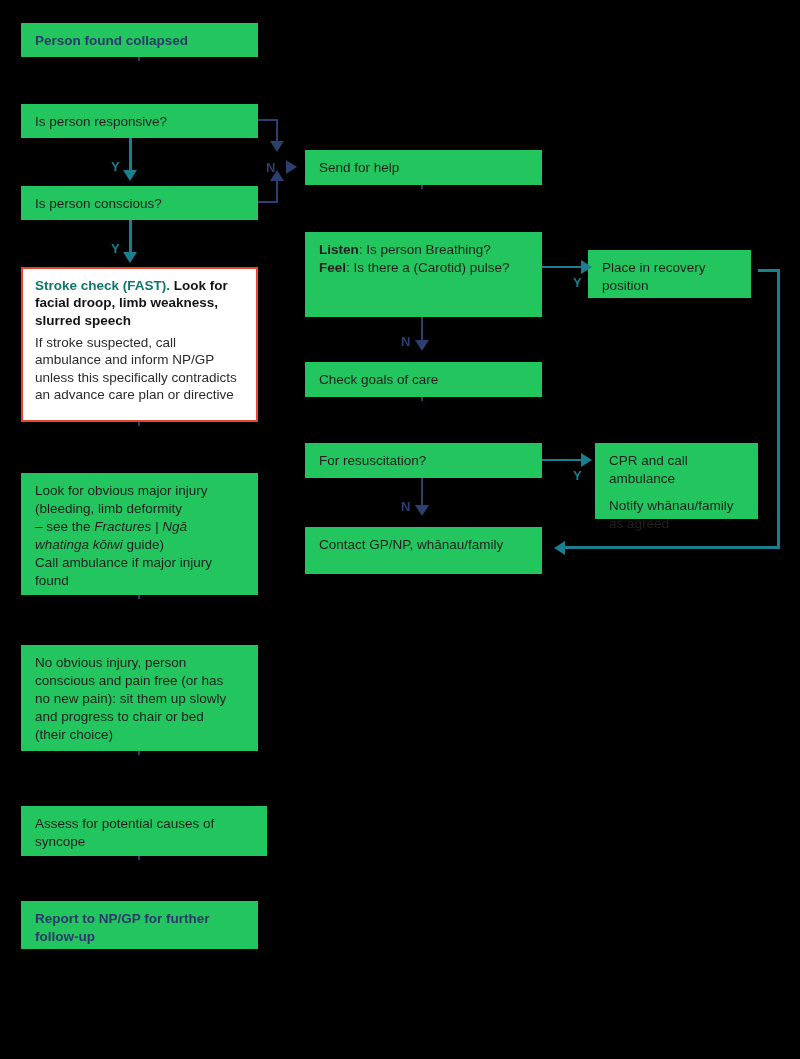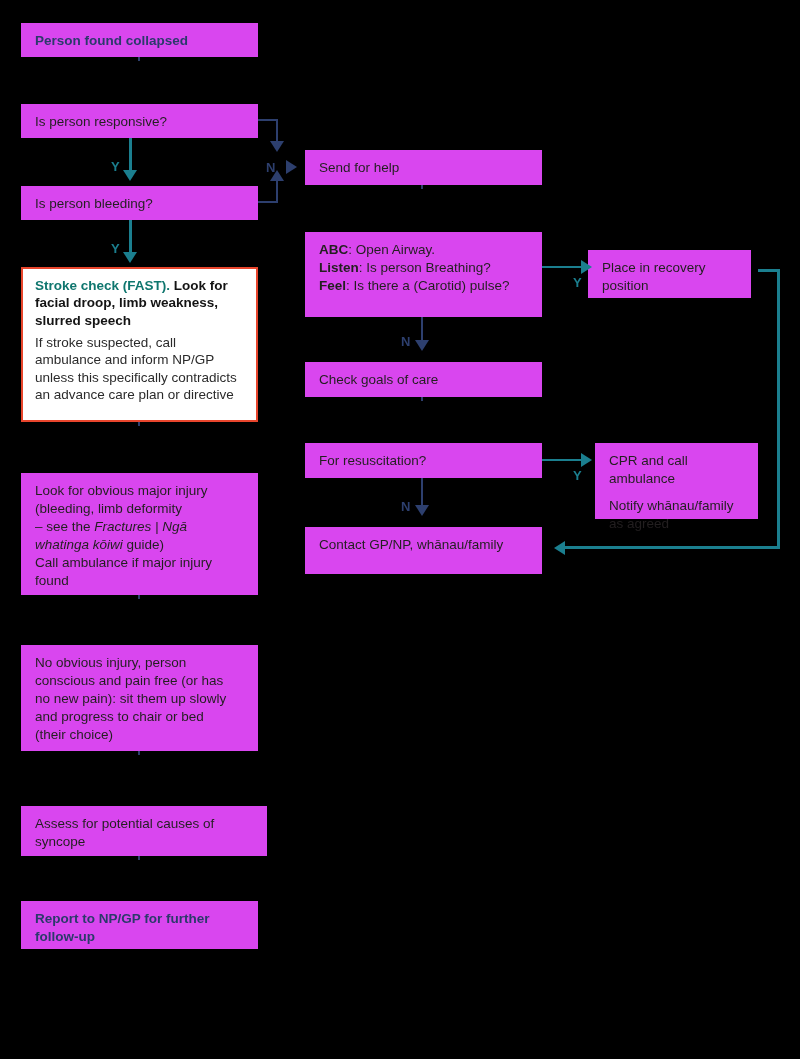--- a/index.html
+++ b/index.html
@@ -10,21 +10,21 @@
   #canvas {
     position: relative;
     width: 800px;
     height: 1059px;
     background: #000000;
     font-family: "Liberation Sans", sans-serif;
     overflow: hidden;
   }
   .box {
     position: absolute;
-    background: #d946ef;
+    background: #22c55e;
     box-sizing: border-box;
     color: #231f20;
     font-size: 13.5px;
     line-height: 1.33;
     padding: 9px 23px 9px 14px;
   }
   .box.title {
     color: #2b3a6b;
     font-weight: bold;
     font-size: 13.5px;
@@ -118,21 +118,21 @@
   <div class="box title" style="left:21px; top:23px; width:237px; height:34px;">
     <span>Person found collapsed</span>
   </div>
   <div class="stub" style="left:138px; top:57px;"></div>
 
   <div class="box" style="left:21px; top:104px; width:237px; height:34px;">
     <span>Is person responsive?</span>
   </div>
 
   <div class="box" style="left:21px; top:186px; width:237px; height:34px;">
-    <span>Is person bleeding?</span>
+    <span>Is person conscious?</span>
   </div>
 
   <div class="box fast" style="left:21px; top:267px; width:237px; height:155px;">
     <div class="fast-head">
       <span class="red">Stroke check (FAST).</span><span> Look for facial droop, limb weakness, slurred speech</span>
     </div>
     <div class="fast-body">If stroke suspected, call ambulance and inform NP/GP unless this specifically contradicts an advance care plan or directive</div>
   </div>
   <div class="stub" style="left:138px; top:422px;"></div>
 
@@ -156,21 +156,20 @@
   <div class="box title" style="left:21px; top:901px; width:237px; height:48px;">
     <span>Report to NP/GP for further follow-up</span>
   </div>
 
   <div class="box" style="left:305px; top:150px; width:237px; height:35px;">
     <span>Send for help</span>
   </div>
   <div class="stub" style="left:421px; top:185px;"></div>
 
   <div class="box" style="left:305px; top:232px; width:237px; height:85px;">
-    <div><span class="b">ABC</span><span>: Open Airway.</span></div>
     <div><span class="b">Listen</span><span>: Is person Breathing?</span></div>
     <div><span class="b">Feel</span><span>: Is there a (Carotid) pulse?</span></div>
   </div>
 
   <div class="box" style="left:305px; top:362px; width:237px; height:35px;">
     <span>Check goals of care</span>
   </div>
   <div class="stub" style="left:421px; top:397px;"></div>
 
   <div class="box" style="left:305px; top:443px; width:237px; height:35px;">

